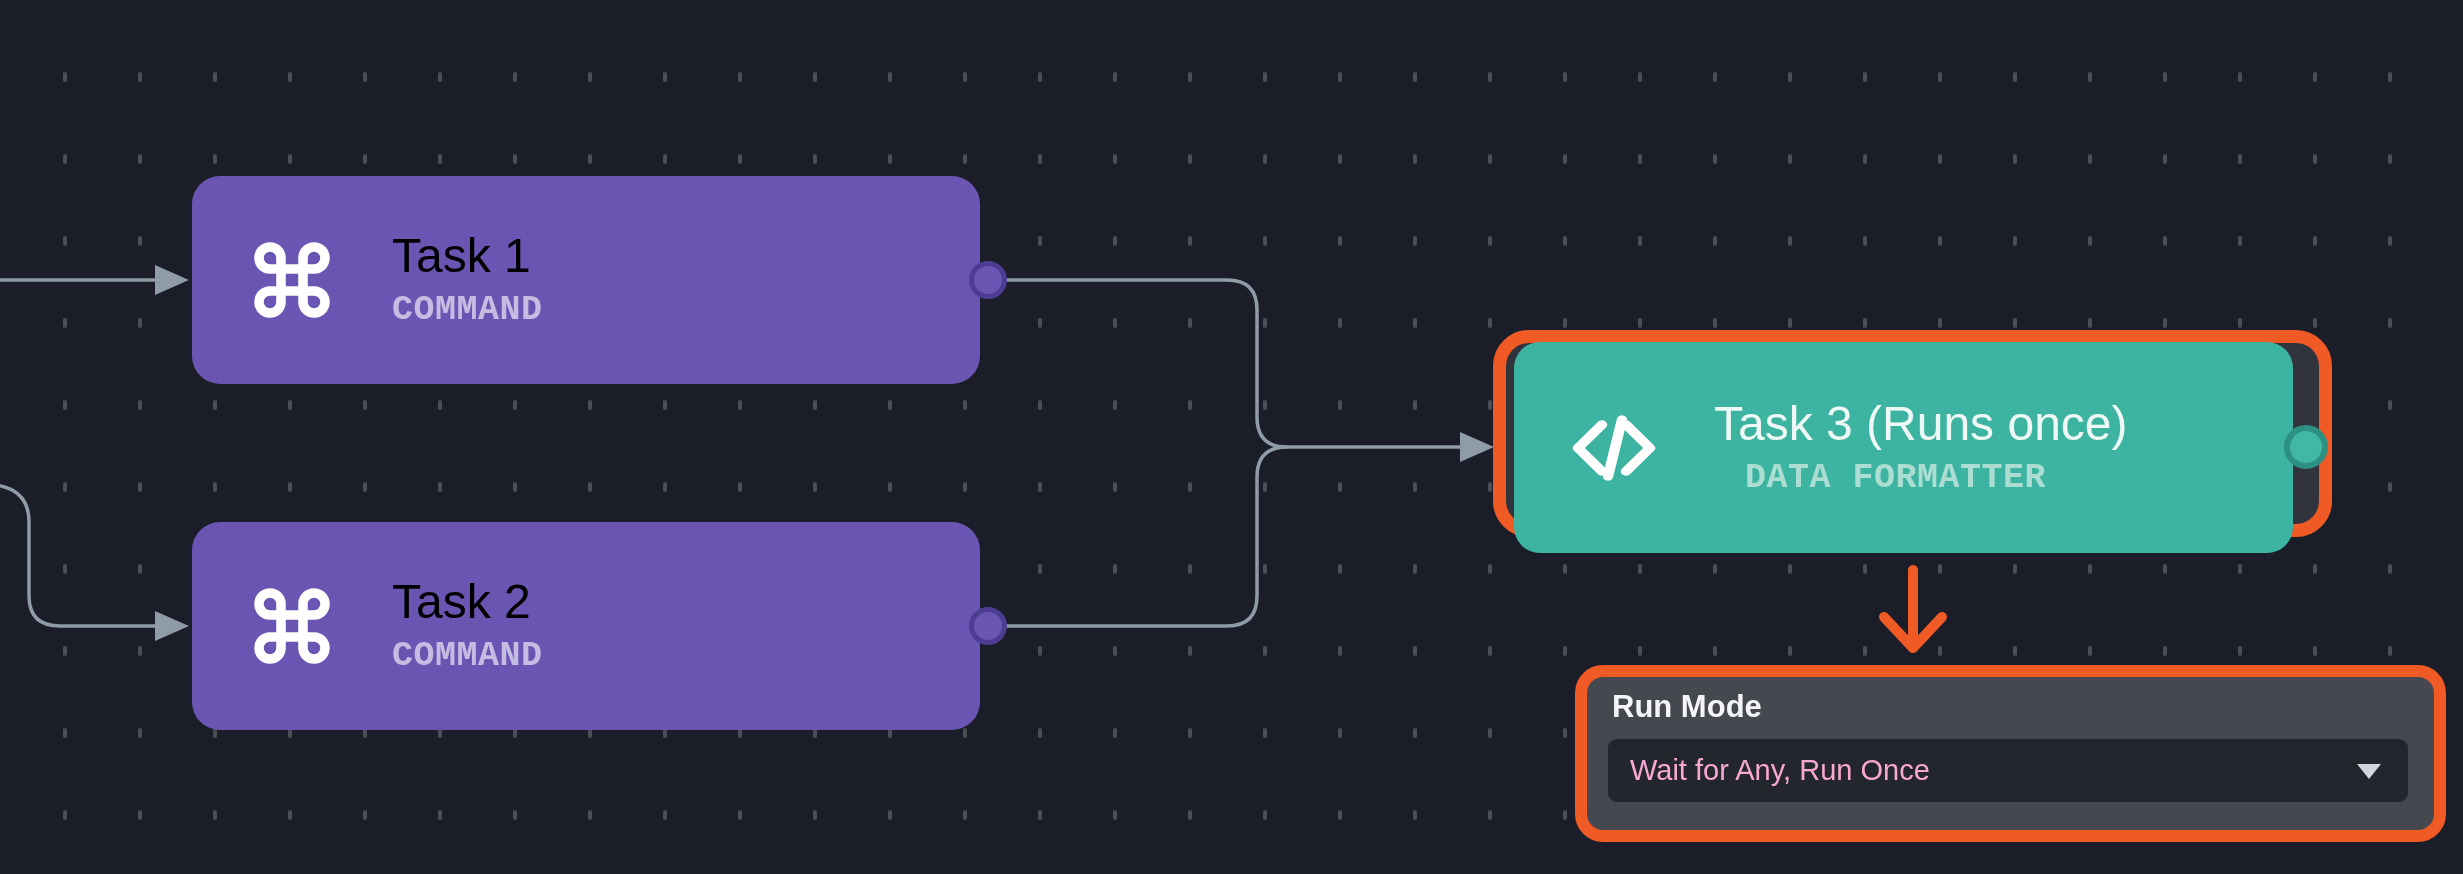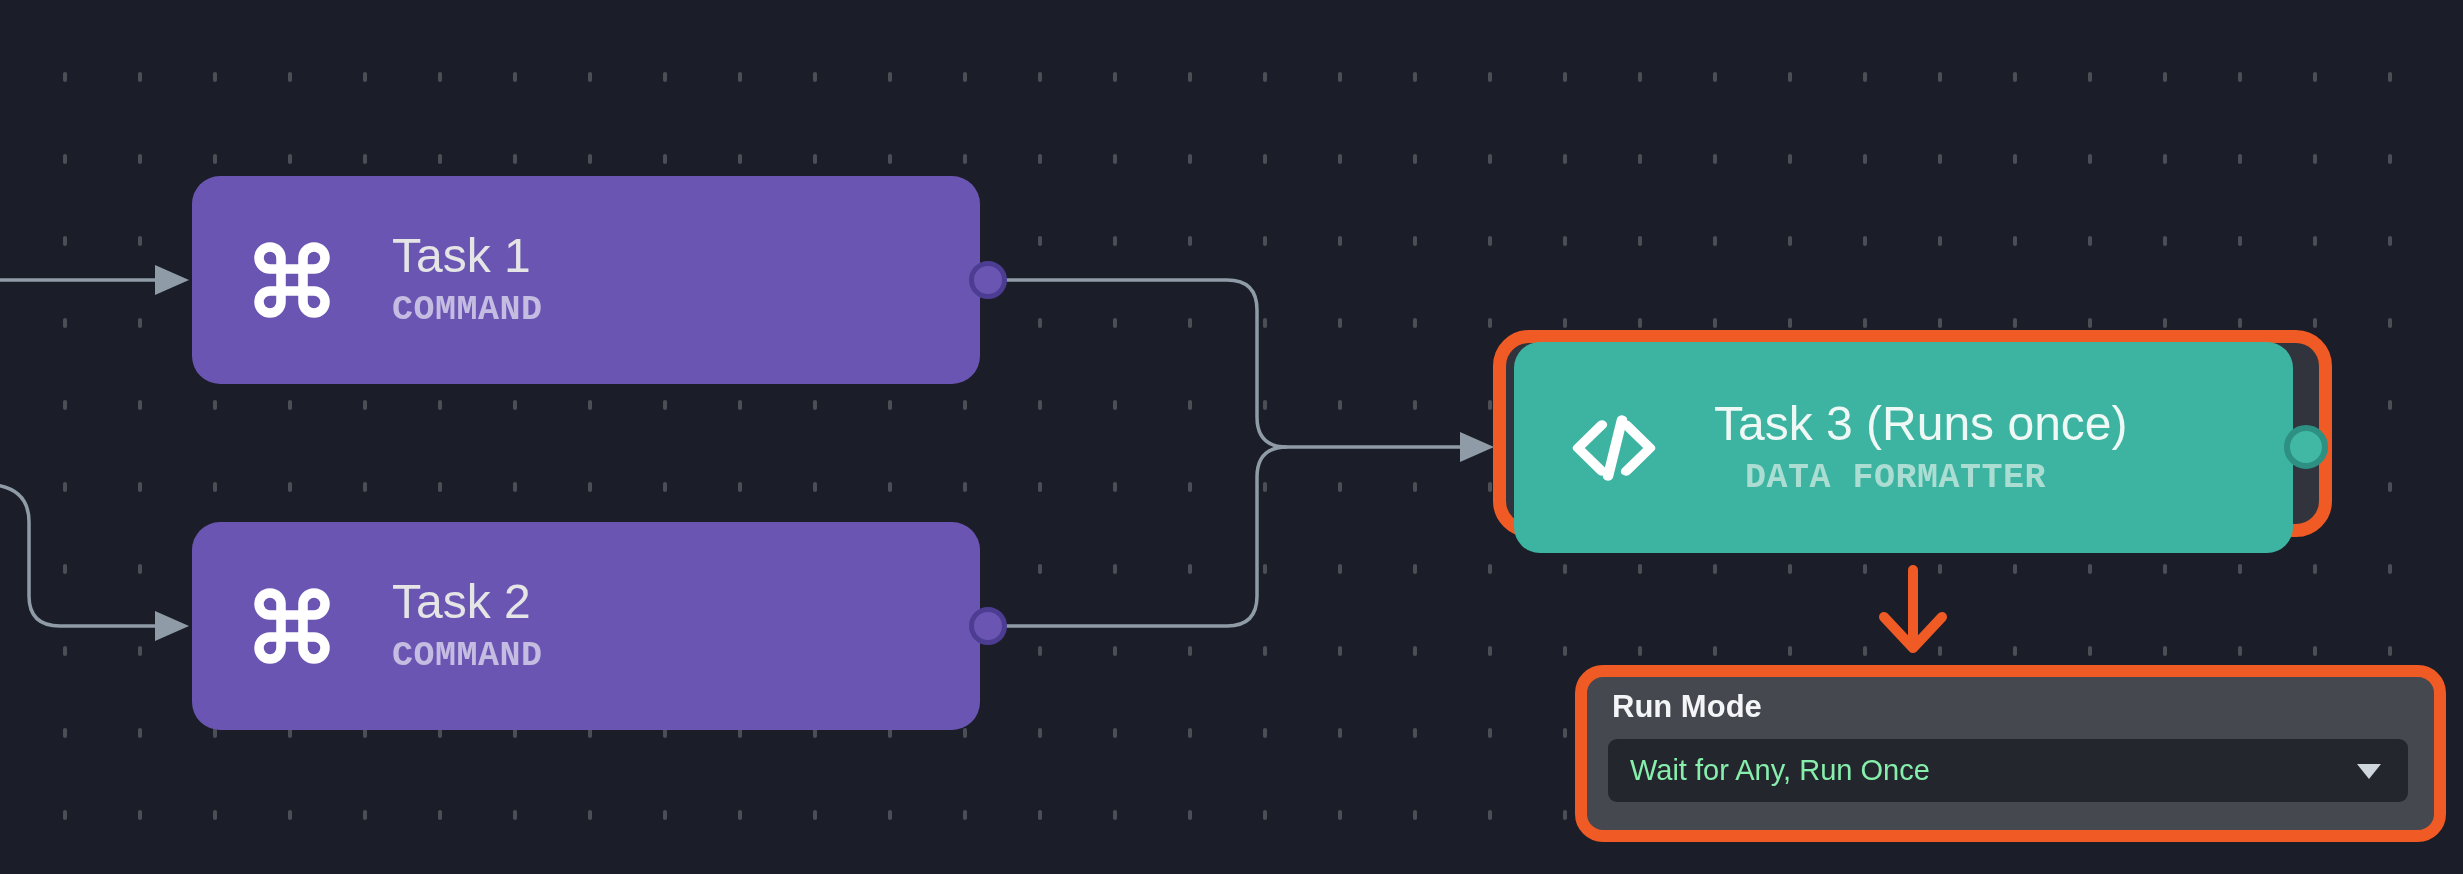--- a/index.html
+++ b/index.html
@@ -10,21 +10,21 @@
   .gridsvg,.edgesvg{position:absolute;left:0;top:0;}
   
   .node{
     position:absolute;display:flex;align-items:center;
     border-radius:28px;box-sizing:border-box;padding-left:52px;
   }
   .node.purple{background:#6a55b3;width:788px;height:208px;}
   .node.teal{background:#3cb4a1;width:779px;height:211px;border-radius:26px;}
   .nicon{width:96px;display:flex;align-items:center;justify-content:center;flex:0 0 auto;}
   .ntext{display:flex;flex-direction:column;margin-left:52px;gap:8px;}
-  .ntitle{font-size:48px;font-weight:400;color:#e5e5e5;line-height:52px;white-space:nowrap;}
+  .ntitle{font-size:48px;font-weight:400;color:#000000;line-height:52px;white-space:nowrap;}
   .nsub{font-size:35px;font-weight:700;letter-spacing:.5px;line-height:40px;white-space:nowrap;font-family:Liberation Mono, monospace;}
   .purple .nsub{color:#c5bce2;}
   .teal .ntitle{color:#eef8f5;}
   .teal .nsub{color:#abddd2;margin-left:31px;}
   
   .port{position:absolute;border-radius:50%;box-sizing:border-box;}
   .port.p-purple{width:38px;height:38px;background:#6a55b3;border:5px solid #4c3d93;}
   .port.p-teal{width:44px;height:44px;background:#40b8a4;border:6px solid #2d9082;}
   
   .selection{
@@ -38,21 +38,21 @@
     position:absolute;left:1575px;top:665px;width:871px;height:177px;
     box-sizing:border-box;border:12px solid #f05a24;border-radius:28px;
     background:#45484f;padding:13px 0 5px 25px;
   }
   .panel-label{font-size:31px;font-weight:700;color:#f4f5f7;line-height:34px;}
   .select{
     position:relative;margin-top:15px;margin-left:-4px;width:800px;height:63px;
     background:#24262d;border-radius:9px;display:flex;align-items:center;
     padding-left:22px;box-sizing:border-box;cursor:pointer;
   }
-  .select-value{font-size:29px;color:#86efac;}
+  .select-value{font-size:29px;color:#f9a8d4;}
   .caret{
     position:absolute;right:27px;top:50%;margin-top:-7px;
     width:0;height:0;border-left:12px solid transparent;border-right:12px solid transparent;
     border-top:15px solid #cfd6dd;
   }
 </style>
 </head>
 <body>
 
 <div class="canvas">

